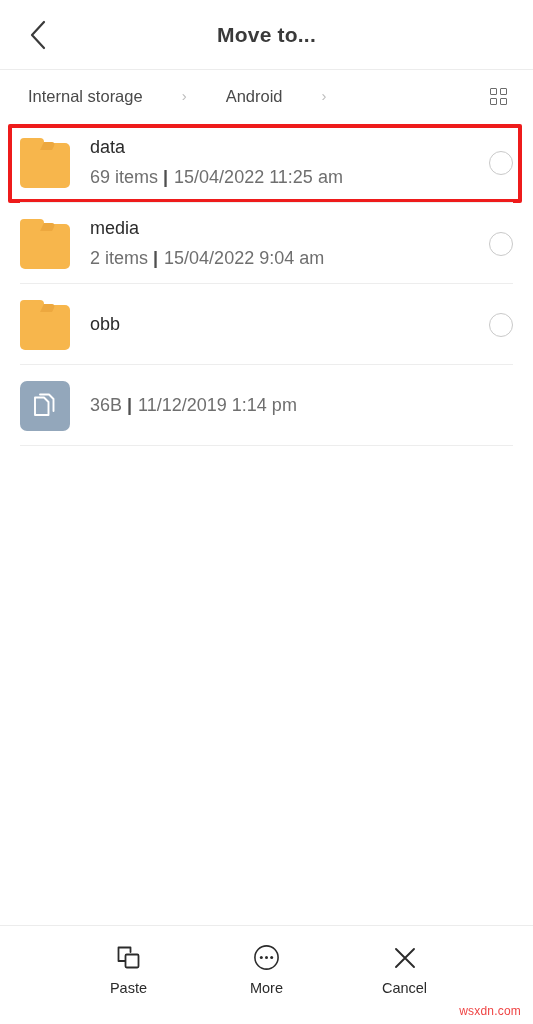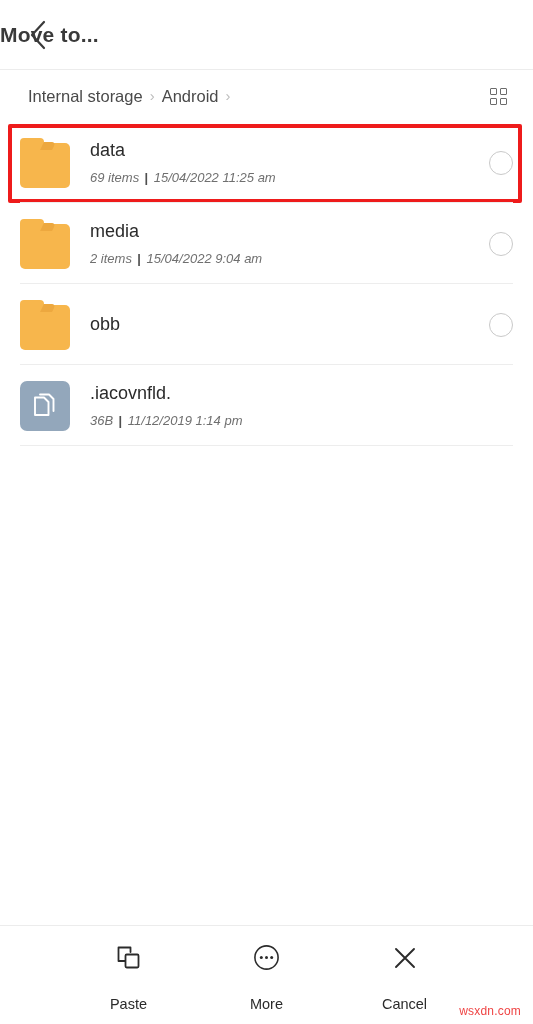--- a/index.html
+++ b/index.html
@@ -39,20 +39,21 @@
     width: 40px;
     height: 40px;
     display: flex;
     align-items: center;
     justify-content: center;
     cursor: pointer;
   }
   .back-btn svg { display: block; }
   .header-title {
     width: 100%;
+    text-align: center;
     font-size: 21px;
     font-weight: bold;
     color: #3a3a3a;
     letter-spacing: 0.2px;
   }
 
   
   .crumb-bar {
     position: relative;
     height: 52px;
@@ -60,20 +61,21 @@
     display: flex;
     align-items: center;
     padding: 0 18px 0 28px;
     background: #ffffff;
   }
   .crumbs {
     display: flex;
     align-items: center;
     flex: 1 1 auto;
     min-width: 0;
+    gap: 32px;
   }
   .crumb {
     font-size: 16.5px;
     color: #4a4a4a;
     white-space: nowrap;
     cursor: pointer;
   }
   .crumb-sep {
     margin: 0 7px;
     color: #bdbdbd;
@@ -189,24 +191,23 @@
     gap: 9px;
   }
   .row-name {
     font-size: 18px;
     color: #2b2b2b;
     white-space: nowrap;
     overflow: hidden;
     text-overflow: ellipsis;
   }
   .row-meta {
-    font-size: 13px;
+    font-size: 18px;
     color: #6f6f6f;
     white-space: nowrap;
-    font-style: italic;
   }
   .row-meta .sep {
     display: inline-block;
     margin: 0 6px 0 5px;
     color: #4f4f4f;
     font-weight: bold;
   }
   .row-radio {
     flex: 0 0 auto;
     width: 24px;
@@ -240,21 +241,21 @@
     align-items: flex-start;
     justify-content: center;
     gap: 52px;
     padding-top: 18px;
   }
   .bottom-item {
     width: 86px;
     display: flex;
     flex-direction: column;
     align-items: center;
-    gap: 25px;
+    gap: 9px;
     cursor: pointer;
   }
   .bottom-item .bi-icon {
     height: 27px;
     display: flex;
     align-items: center;
     justify-content: center;
   }
   .bottom-item .bi-label {
     font-size: 14.5px;
@@ -357,21 +358,20 @@
     <div class="row">
       <div class="row-icon">
         <div class="docfile">
           <svg width="26" height="28" viewBox="0 0 26 28" fill="none">
             <path d="M3 5.5 H12 L16.5 10 V23 H3 Z" stroke="#ffffff" stroke-width="1.9" stroke-linejoin="round"></path>
             <path d="M8 2.5 H17 L21.5 7 V19" stroke="#ffffff" stroke-width="1.9" stroke-linejoin="round" stroke-linecap="round"></path>
           </svg>
         </div>
       </div>
       <div class="row-text">
-        <div class="row-name">.iacovnfld.</div>
         <div class="row-meta">
           <span>36B</span><span class="sep">|</span><span>11/12/2019 1:14 pm</span>
         </div>
       </div>
       <div class="row-radio hidden"></div>
     </div>
 
   </div>
 
   <div class="bottom-bar">

